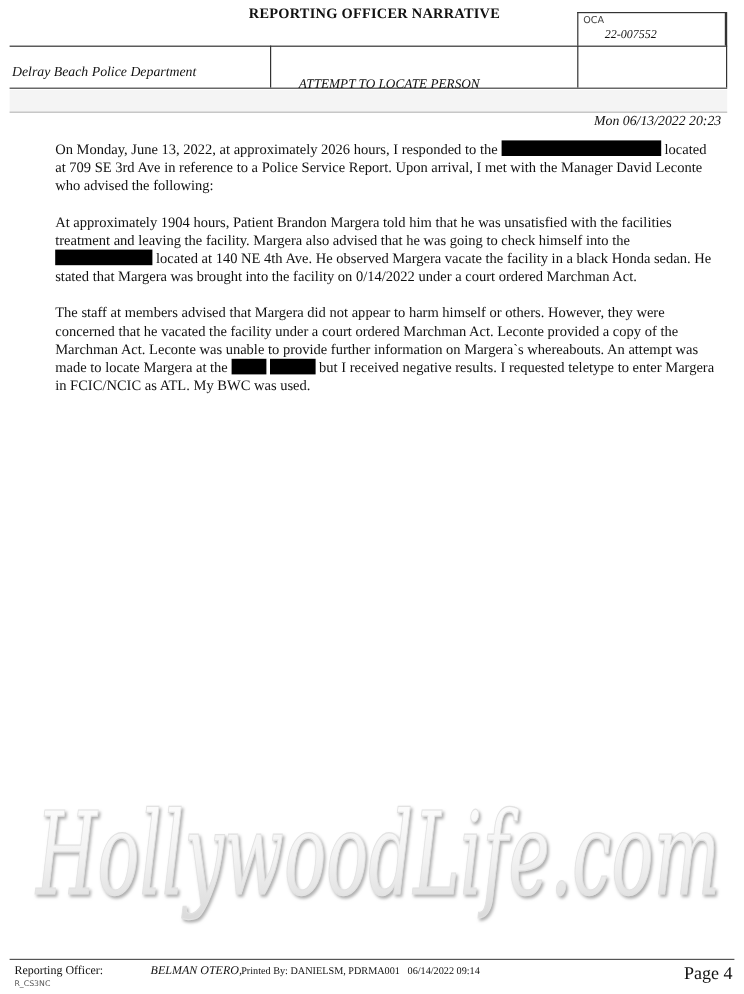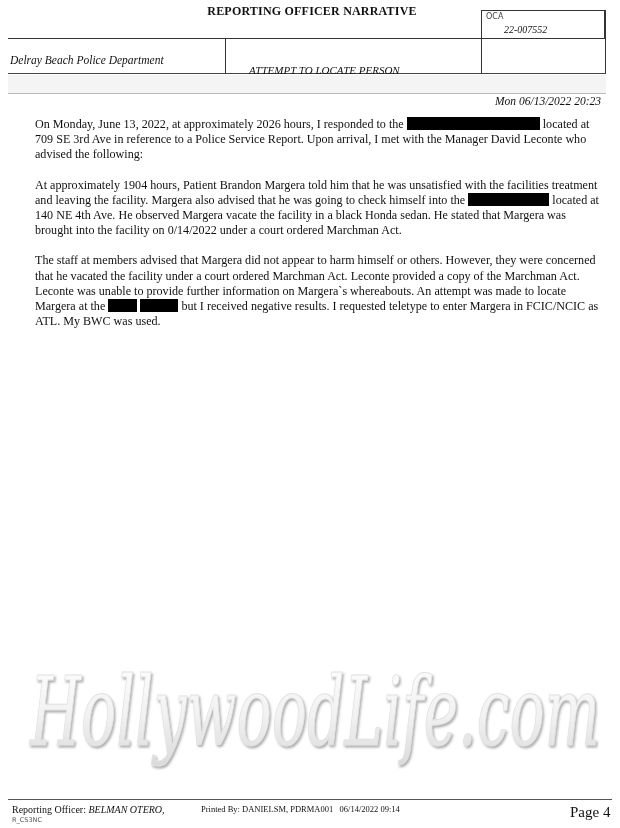--- a/index.html
+++ b/index.html
@@ -16,26 +16,26 @@
   .vline2 { left:481px; top:38px; width:0; height:35px; border-left:1.2px solid #333; }
   .vline3 { left:605px; top:10px; width:0; height:63px; border-left:1.2px solid #333; }
   .lbl { font-size:8.5px; color:#222;margin-top:32px; }
   .victim-lbl { left:27px; top:41px; }
   .offense-lbl { left:231px; top:41px; }
   .date-lbl { left:484px; top:41px; }
   .offense-val { left:249px; top:64px; font-style:italic; font-size:11px; }
   .date-val { left:495px; top:55px; font-style:italic; font-size:11.5px;margin-top:40px; }
   .gray-band { left:8px; top:75px; width:598px; height:18px; background:#f4f4f4; border-bottom:1.2px solid #bbb; }
   .narrative { left:30px; top:117px; width:570px; font-size:12.1px; line-height:15.2px; }
-  .narrative p { margin:0 0 15px 5px; }
+  .narrative p { margin:0 0 15px 16px; }
   .redact { display:inline-block; background:#000; height:13px; vertical-align:-2px; }
   .wm { left:20px; top:640px; width:590px; height:160px; }
   .foot-line { left:8px; top:799px; width:604px; height:0; border-top:1.5px solid #555; }
   .foot-officer { left:12px; top:804px; font-size:10px; }
-  .foot-officer i { font-size:10px; }
+  .foot-officer i { font-size:10px;margin-left:37px; }
   .foot-code { left:12px; top:816px; font-family:"DejaVu Sans", sans-serif; font-size:6.5px; color:#555; }
   .foot-printed { left:201px; top:804px; font-size:8.5px; }
   .foot-page { left:570px; top:804px; font-size:15px; }
 </style>
 </head>
 <body>
 
 <div class="abs title">REPORTING OFFICER NARRATIVE</div>
 <div class="abs dept">Delray Beach Police Department</div>
 

